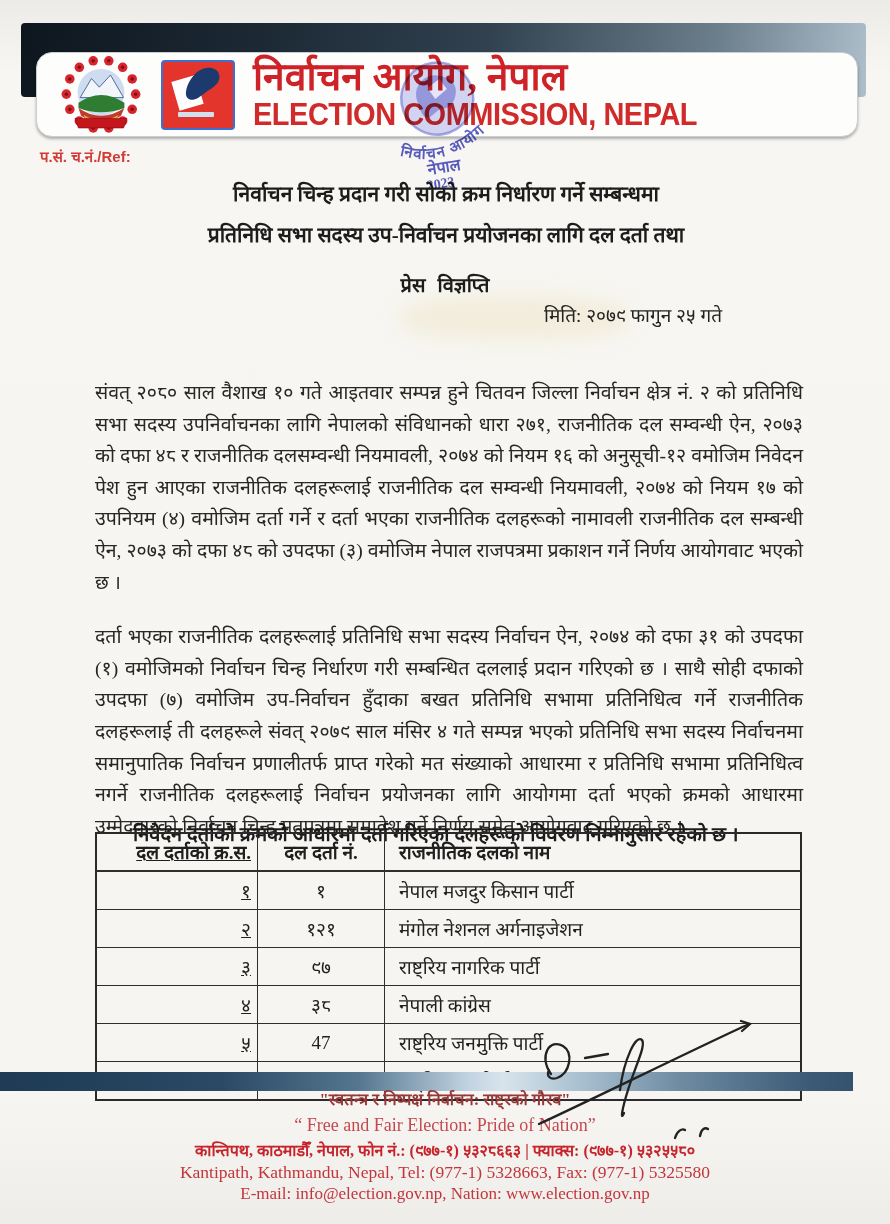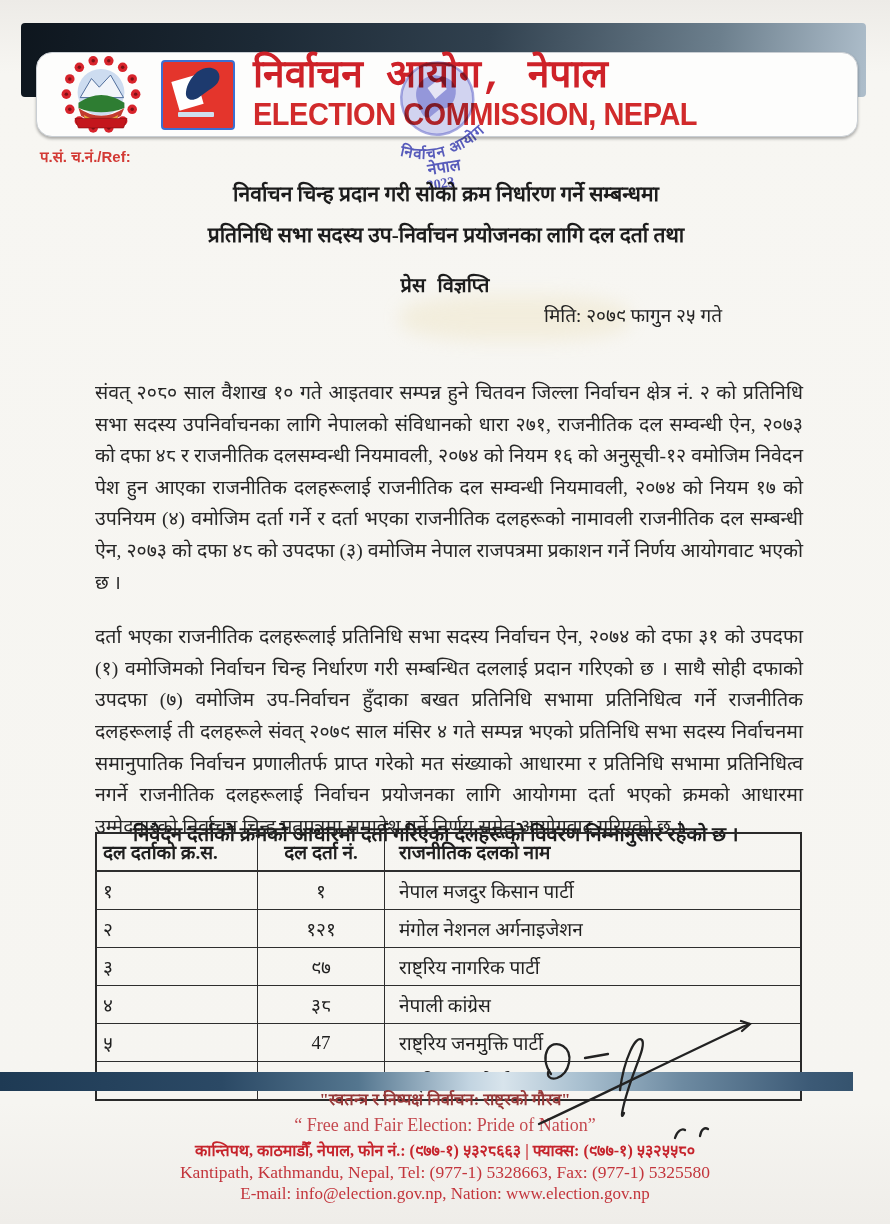--- a/index.html
+++ b/index.html
@@ -17,21 +17,21 @@
   .header-card{
     position:absolute;left:36px;top:52px;width:820px;height:83px;
     background:#fdfdfc;border:1px solid #c9ced3;border-radius:16px;
     box-shadow:0 2px 3px rgba(0,0,0,.3);
   }
   .emblem{position:absolute;left:20px;top:3px;width:88px;height:78px;}
   .ec-logo{position:absolute;left:124px;top:7px;width:74px;height:70px;background:#e4352c;
     border:2px solid #3b6fd2;border-radius:4px;box-sizing:border-box;}
   .ec-logo svg{position:absolute;left:0;top:0;}
   .header-titles{position:absolute;left:216px;top:4px;width:590px;line-height:1.04;}
-  .np-title{font-size:39px;font-weight:700;color:#ce2128;font-family:Liberation Mono, monospace;white-space:nowrap;}
+  .np-title{font-size:39px;font-weight:700;color:#ce2128;font-family:Liberation Serif, serif;white-space:nowrap;}
   .en-title{font-size:29px;font-weight:800;color:#d12a2b;font-family:"Liberation Sans","DejaVu Sans",sans-serif;
     letter-spacing:-.5px;white-space:nowrap;transform:scaleY(1.08);transform-origin:left top;}
   .stamp{position:absolute;left:381px;top:56px;width:124px;height:132px;z-index:6;
     mix-blend-mode:multiply;opacity:.88;}
   .ref-label{position:absolute;left:40px;top:146px;color:#d33a35;font-size:15px;
     font-family:"Liberation Sans","DejaVu Sans",sans-serif;font-weight:600;}
   
   .subject{position:absolute;left:150px;top:174px;width:592px;text-align:center;
     font-size:21px;font-weight:700;color:#1c1c1c;line-height:41px;}
   .press-release{position:absolute;left:0;top:271px;width:890px;text-align:center;
@@ -39,21 +39,21 @@
   .date-line{position:absolute;right:168px;top:302px;font-size:19px;color:#222;}
   .body-text{position:absolute;left:95px;top:377px;width:708px;font-size:19.5px;
     line-height:31.6px;text-align:justify;color:#272727;}
   .body-text p{margin:0 0 23px 0;}
   .table-intro{position:absolute;left:133px;top:820px;font-size:20px;font-weight:700;color:#1b1b1b;}
   
   table.parties{position:absolute;left:95px;top:832px;width:707px;border-collapse:collapse;
     border:2.4px solid #2a2a2a;font-size:19px;color:#1f1f1f;}
   table.parties th,table.parties td{border:1.6px solid #2e2e2e;padding:0 6px;height:37px;}
   table.parties th{font-weight:700;height:36px;border-bottom-width:2.4px;}
-  .c-sn{width:148px;text-align:left;}
+  .c-sn{width:148px;text-align:right;text-decoration:underline;}
   .c-no{width:114px;text-align:center;}
   .c-name{text-align:left;padding-left:14px !important;}
   
   .signature{position:absolute;left:523px;top:1010px;width:238px;height:138px;z-index:5;}
   .footer-bar{position:absolute;left:0;top:1072px;width:853px;height:19px;
     background:linear-gradient(90deg,#1e3a54 0%,#2b4965 26%,#54768f 42%,#c2d4e1 55%,#d8e4ec 59%,#a9c0d0 68%,#6d8aa1 80%,#3c5a76 95%,#35536e 100%);}
   .footer{position:absolute;left:0;top:1092px;width:890px;text-align:center;line-height:1.0;}
   .motto-np{color:#963838;font-size:16.5px;font-weight:700;}
   .motto-en{color:#c4494f;font-size:18px;margin-top:7px;}
   .addr-np{color:#c6242c;font-size:16px;font-weight:700;margin-top:9px;}

